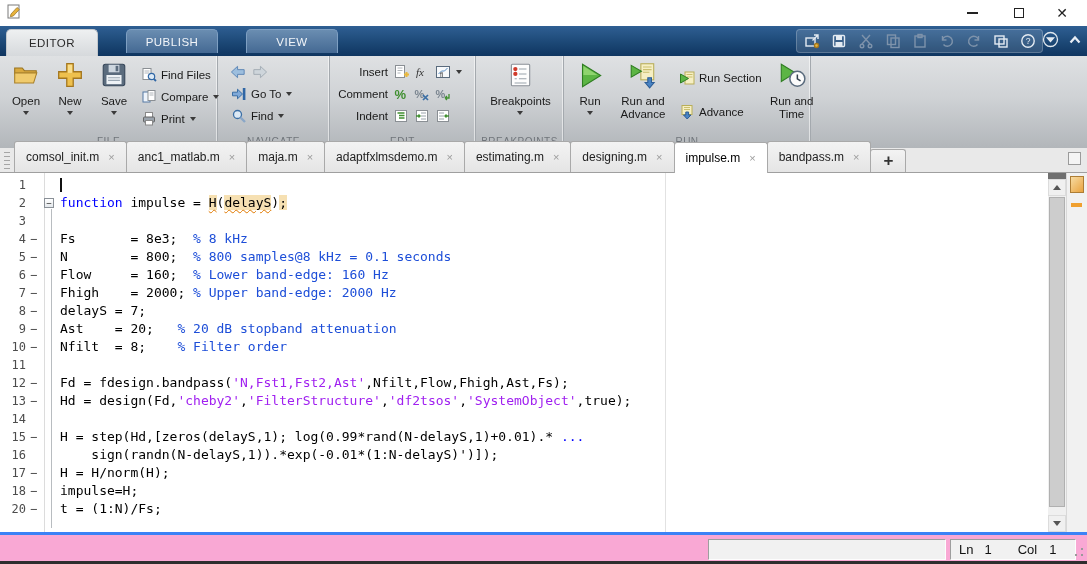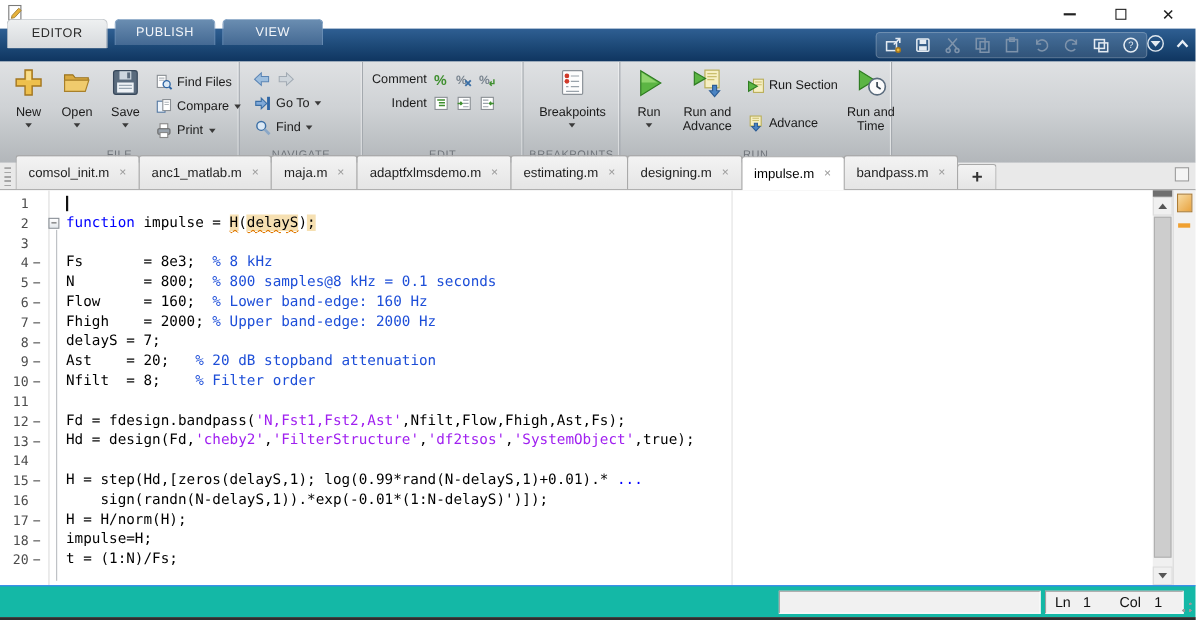--- a/index.html
+++ b/index.html
@@ -10,21 +10,21 @@
   .titlebar{position:absolute;top:0;left:0;right:0;height:26px;background:#fff;display:flex;align-items:center;padding-left:7px;font-size:13px;color:#111}
   .titlebar .ttl{margin-left:7px;white-space:nowrap}
   .winbtn{position:absolute;top:0;width:40px;height:26px;display:flex;align-items:center;justify-content:center;color:#222}
   .wb-min{right:95px}.wb-max{right:48px}.wb-close{right:5px}
   .glyph-min{display:block;width:11px;height:1.5px;background:#222}
   .glyph-max{display:block;width:10px;height:10px;border:1.4px solid #222}
   .glyph-close{font-size:14px;line-height:14px;color:#222}
 
   
   .ribbonrow{position:absolute;top:26px;left:0;right:0;height:30px;background:linear-gradient(180deg,#2f5f93 0%,#1c4876 55%,#0f3560 100%)}
-  .rtabs{position:absolute;left:6px;bottom:12px;display:flex;gap:6px}
+  .rtabs{position:absolute;left:6px;bottom:0;display:flex;gap:28px}
   .rtab{width:92px;height:24px;display:flex;align-items:center;justify-content:center;font-size:11.5px;letter-spacing:.5px;color:#f2f5f9;background:linear-gradient(180deg,#6a8db1,#446993);border:1px solid #7e9fc2;border-bottom:none;border-radius:5px 5px 0 0}
   .rtab.active{height:27px;color:#2b2b2b;background:linear-gradient(180deg,#eef0f1,#d6d9dc);border-color:#c4c8cc}
   .qat{position:absolute;right:44px;top:3px;height:24px;border-radius:4px;background:rgba(255,255,255,.13);border:1px solid rgba(255,255,255,.22);display:flex;align-items:center;padding:0 6px;gap:10px}
   .qicon{width:17px;height:17px;display:flex;align-items:center;justify-content:center}
   .qicon svg{stroke:#e4ebf2;fill:none;stroke-width:1.4}
   .qicon.dis svg{stroke:#7e93ab}
   .qat-extra{position:absolute;right:4px;top:5px;display:flex;gap:7px;align-items:center}
 
   
   .toolstrip{position:absolute;top:56px;left:0;right:0;height:92px;background:linear-gradient(180deg,#dfe1e3 0%,#cfd2d5 45%,#b2b6ba 100%);display:flex}
@@ -72,21 +72,21 @@
   .sbtn{position:absolute;left:0;width:18px;height:17px;background:#f0f0f0;border:1px solid #dcdcdc;display:flex;align-items:center;justify-content:center}
   .sb-up{top:6px}.sb-dn{bottom:0}
   .arr-up{width:0;height:0;border:4px solid transparent;border-bottom:5px solid #555;margin-top:-4px}
   .arr-dn{width:0;height:0;border:4px solid transparent;border-top:5px solid #555;margin-bottom:-4px}
   .thumb{position:absolute;left:1px;top:24px;width:16px;height:310px;background:#cdcdcd;border:1px solid #b0b0b0}
   #indicator{position:absolute;top:173px;left:1066px;width:21px;height:359px;background:#f1f1f1;border-left:1px solid #d8d8d8}
   .warnbox{position:absolute;top:3px;left:3px;width:14px;height:17px;border:1px solid #ad7d35;background:linear-gradient(135deg,#f7dba2,#e9a33f)}
   .warntick{position:absolute;top:30px;left:4px;width:11px;height:4px;background:#f0a030}
 
   
-  #status{position:absolute;top:532px;left:0;right:0;height:29px;background:#14b8a6;border-top:1px solid #3b82f6}
+  #status{position:absolute;top:532px;left:0;right:0;height:29px;background:#f9a8d4;border-top:3px solid #3b82f6}
   .panel{position:absolute;top:4px;height:21px;background:#f1f1f1;border:1px solid;border-color:#9e9e9e #fdfdfd #fdfdfd #9e9e9e}
   .p1{left:708px;width:238px}
   .p2{left:950px;width:126px;display:flex;align-items:center;font-size:13px;color:#111}
   .p2 .s1{margin-left:8px}.p2 .s2{margin-left:11px}.p2 .s3{margin-left:26px}.p2 .s4{margin-left:12px}
   .rgrip{position:absolute;right:3px;bottom:4px;width:10px;height:10px;background:
     radial-gradient(circle at 8px 2px,#9a9a9a 1.2px,transparent 1.4px),
     radial-gradient(circle at 8px 8px,#9a9a9a 1.2px,transparent 1.4px),
     radial-gradient(circle at 2px 8px,#9a9a9a 1.2px,transparent 1.4px)}
 </style>
 </head>
@@ -189,32 +189,32 @@
         </span>
     </div>
   </div>
 
   <div class="toolstrip">
 
     <div class="tsec" style="width:218px">
       <div class="bigrow">
         <div class="bigbtn">
           <span><svg width="28" height="28" viewBox="0 0 26 26">
+                <path d="M2.5 6.5h7l2 2.5h11v3h-20z" fill="#d9a93f" stroke="#9a7420"></path>
+                <path d="M2.5 11h20.5l-3 9.5h-17.5z" fill="#f0cb6d" stroke="#a8802a"></path>
+              </svg></span>
+          <span class="bl">Open</span>
+          <span class="chev"></span>
+        </div>
+        <div class="bigbtn">
+          <span><svg width="28" height="28" viewBox="0 0 26 26">
                 <path d="M10 2.5h6v7.5h7.5v6H16v7.5h-6V16H2.5v-6H10z" fill="#eec04d" stroke="#a3761f" stroke-width="1.2"></path>
                 <path d="M11 3.5h4v7.5h-4z" fill="#f8dd8c" stroke="none"></path>
               </svg></span>
           <span class="bl">New</span>
-          <span class="chev"></span>
-        </div>
-        <div class="bigbtn">
-          <span><svg width="28" height="28" viewBox="0 0 26 26">
-                <path d="M2.5 6.5h7l2 2.5h11v3h-20z" fill="#d9a93f" stroke="#9a7420"></path>
-                <path d="M2.5 11h20.5l-3 9.5h-17.5z" fill="#f0cb6d" stroke="#a8802a"></path>
-              </svg></span>
-          <span class="bl">Open</span>
           <span class="chev"></span>
         </div>
         <div class="bigbtn">
           <span><svg width="28" height="28" viewBox="0 0 26 26">
                 <rect x="3" y="3" width="20" height="20" rx="2" fill="#5a6b7d" stroke="#37475a"></rect>
                 <rect x="8" y="3.5" width="10" height="7" fill="#cdd6df"></rect>
                 <rect x="14.5" y="4.5" width="2.5" height="5" fill="#5a6b7d"></rect>
                 <rect x="6" y="13" width="14" height="8.5" fill="#eef2f6"></rect>
                 <path d="M7.5 15.5h11M7.5 18h11" stroke="#9aa7b3"></path>
               </svg></span>
@@ -294,20 +294,43 @@
           <span>Find</span>
           <span class="chev"></span>
         </div>
       </div>
       <div class="seclabel">NAVIGATE</div>
     </div>
 
     <div class="tsec" style="width:146px">
       <div class="smalls" style="padding-left:4px">
         <div class="srow">
+          <span class="editlbl">Insert</span>
+          <span class="i16">
+              <svg width="16" height="16" viewBox="0 0 16 16">
+                <rect x="2.5" y="1.5" width="9" height="12" fill="#fff" stroke="#8a8f94"></rect>
+                <path d="M4.5 4h5M4.5 6.5h5M4.5 9h3" stroke="#b0b5ba"></path>
+                <path d="M11 10.5h5M13.5 8v5" stroke="#e9b83d" stroke-width="2"></path>
+              </svg>
+            </span>
+          <span class="i16">
+              <svg width="16" height="16" viewBox="0 0 16 16">
+                <text x="2" y="12" font-size="11" font-style="italic" fill="#333" font-family="Liberation Serif,serif">fx</text>
+              </svg>
+            </span>
+          <span class="i16">
+              <svg width="16" height="16" viewBox="0 0 16 16">
+                <rect x="1.5" y="2.5" width="13" height="11" fill="#f7f9fb" stroke="#5a6b7d"></rect>
+                <path d="M3.5 10l3-3h3l3-3" stroke="#5a8ec4" fill="none"></path>
+                <text x="5" y="13" font-size="6.5" fill="#333" font-family="Liberation Sans,sans-serif">fi</text>
+              </svg>
+            </span>
+          <span class="chev"></span>
+        </div>
+        <div class="srow">
           <span class="editlbl">Comment</span>
           <span class="i16">
               <svg width="16" height="16" viewBox="0 0 16 16">
                 <text x="1.5" y="13" font-size="13" font-weight="bold" fill="#3f8f2f" font-family="Liberation Sans,sans-serif">%</text>
               </svg>
             </span>
           <span class="i16">
               <svg width="16" height="16" viewBox="0 0 16 16">
                 <text x="0.5" y="12" font-size="11" font-weight="bold" fill="#7a8590" font-family="Liberation Sans,sans-serif">%</text>
                 <path d="M9 9l5 5M14 9l-5 5" stroke="#3a6ea5" stroke-width="1.7"></path>

